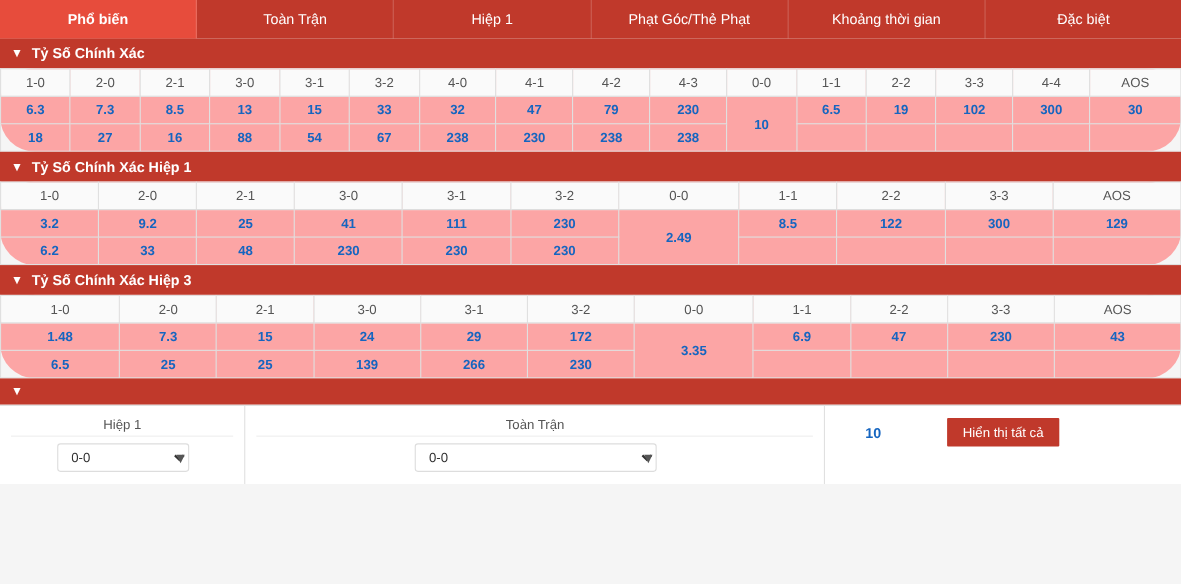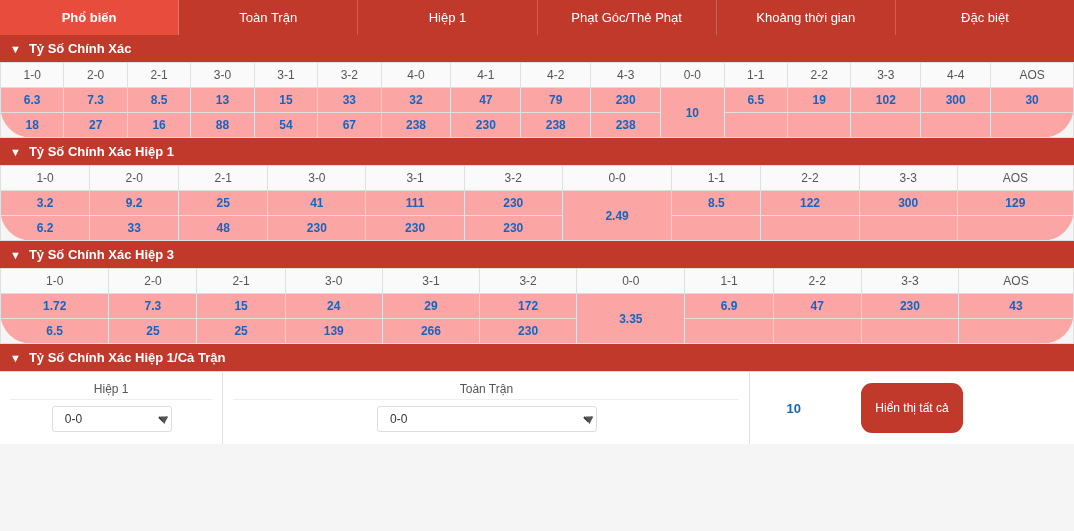--- a/index.html
+++ b/index.html
@@ -112,22 +112,22 @@
     }
     .bottom-number {
       color: #1565C0;
       font-weight: bold;
       font-size: 13px;
     }
     .btn-show-all {
       background: #c0392b;
       color: #fff;
       border: none;
-      padding: 18px 14px;
-      border-radius: 11px;
+      padding: 6px 14px;
+      border-radius: 1px;
       font-size: 12px;
       cursor: pointer;
       white-space: nowrap;
     }
     .table-wrapper {
       overflow-x: auto;
     }
   </style>
 </head>
 <body>
@@ -279,21 +279,21 @@
           <th>3-2</th>
           <th>0-0</th>
           <th>1-1</th>
           <th>2-2</th>
           <th>3-3</th>
           <th>AOS</th>
         </tr>
       </thead>
       <tbody>
         <tr>
-          <td>1.72</td>
+          <td>1.48</td>
           <td>7.3</td>
           <td>15</td>
           <td>24</td>
           <td>29</td>
           <td>172</td>
           <td rowspan="2">3.35</td>
           <td>6.9</td>
           <td>47</td>
           <td>230</td>
           <td>43</td>
@@ -311,21 +311,20 @@
           <td style="color:#888;font-weight:normal;"></td>
         </tr>
       </tbody>
     </table>
   </div>
 </div>
 
 <div class="section-block">
   <div class="section-header">
     <span class="chevron">▼</span>
-    <span>Tỷ Số Chính Xác Hiệp 1/Cả Trận</span>
   </div>
   <div class="bottom-sections-row">
     <div class="bottom-col" style="flex:1; border-right:1px solid #e0e0e0;">
       <div class="bottom-col-label">Hiệp 1</div>
       <div class="bottom-col-content">
         <select class="bottom-select">
           <option>0-0</option>
         </select>
         <span style="color:#555; margin-left:-22px; pointer-events:none;">▼</span>
       </div>

